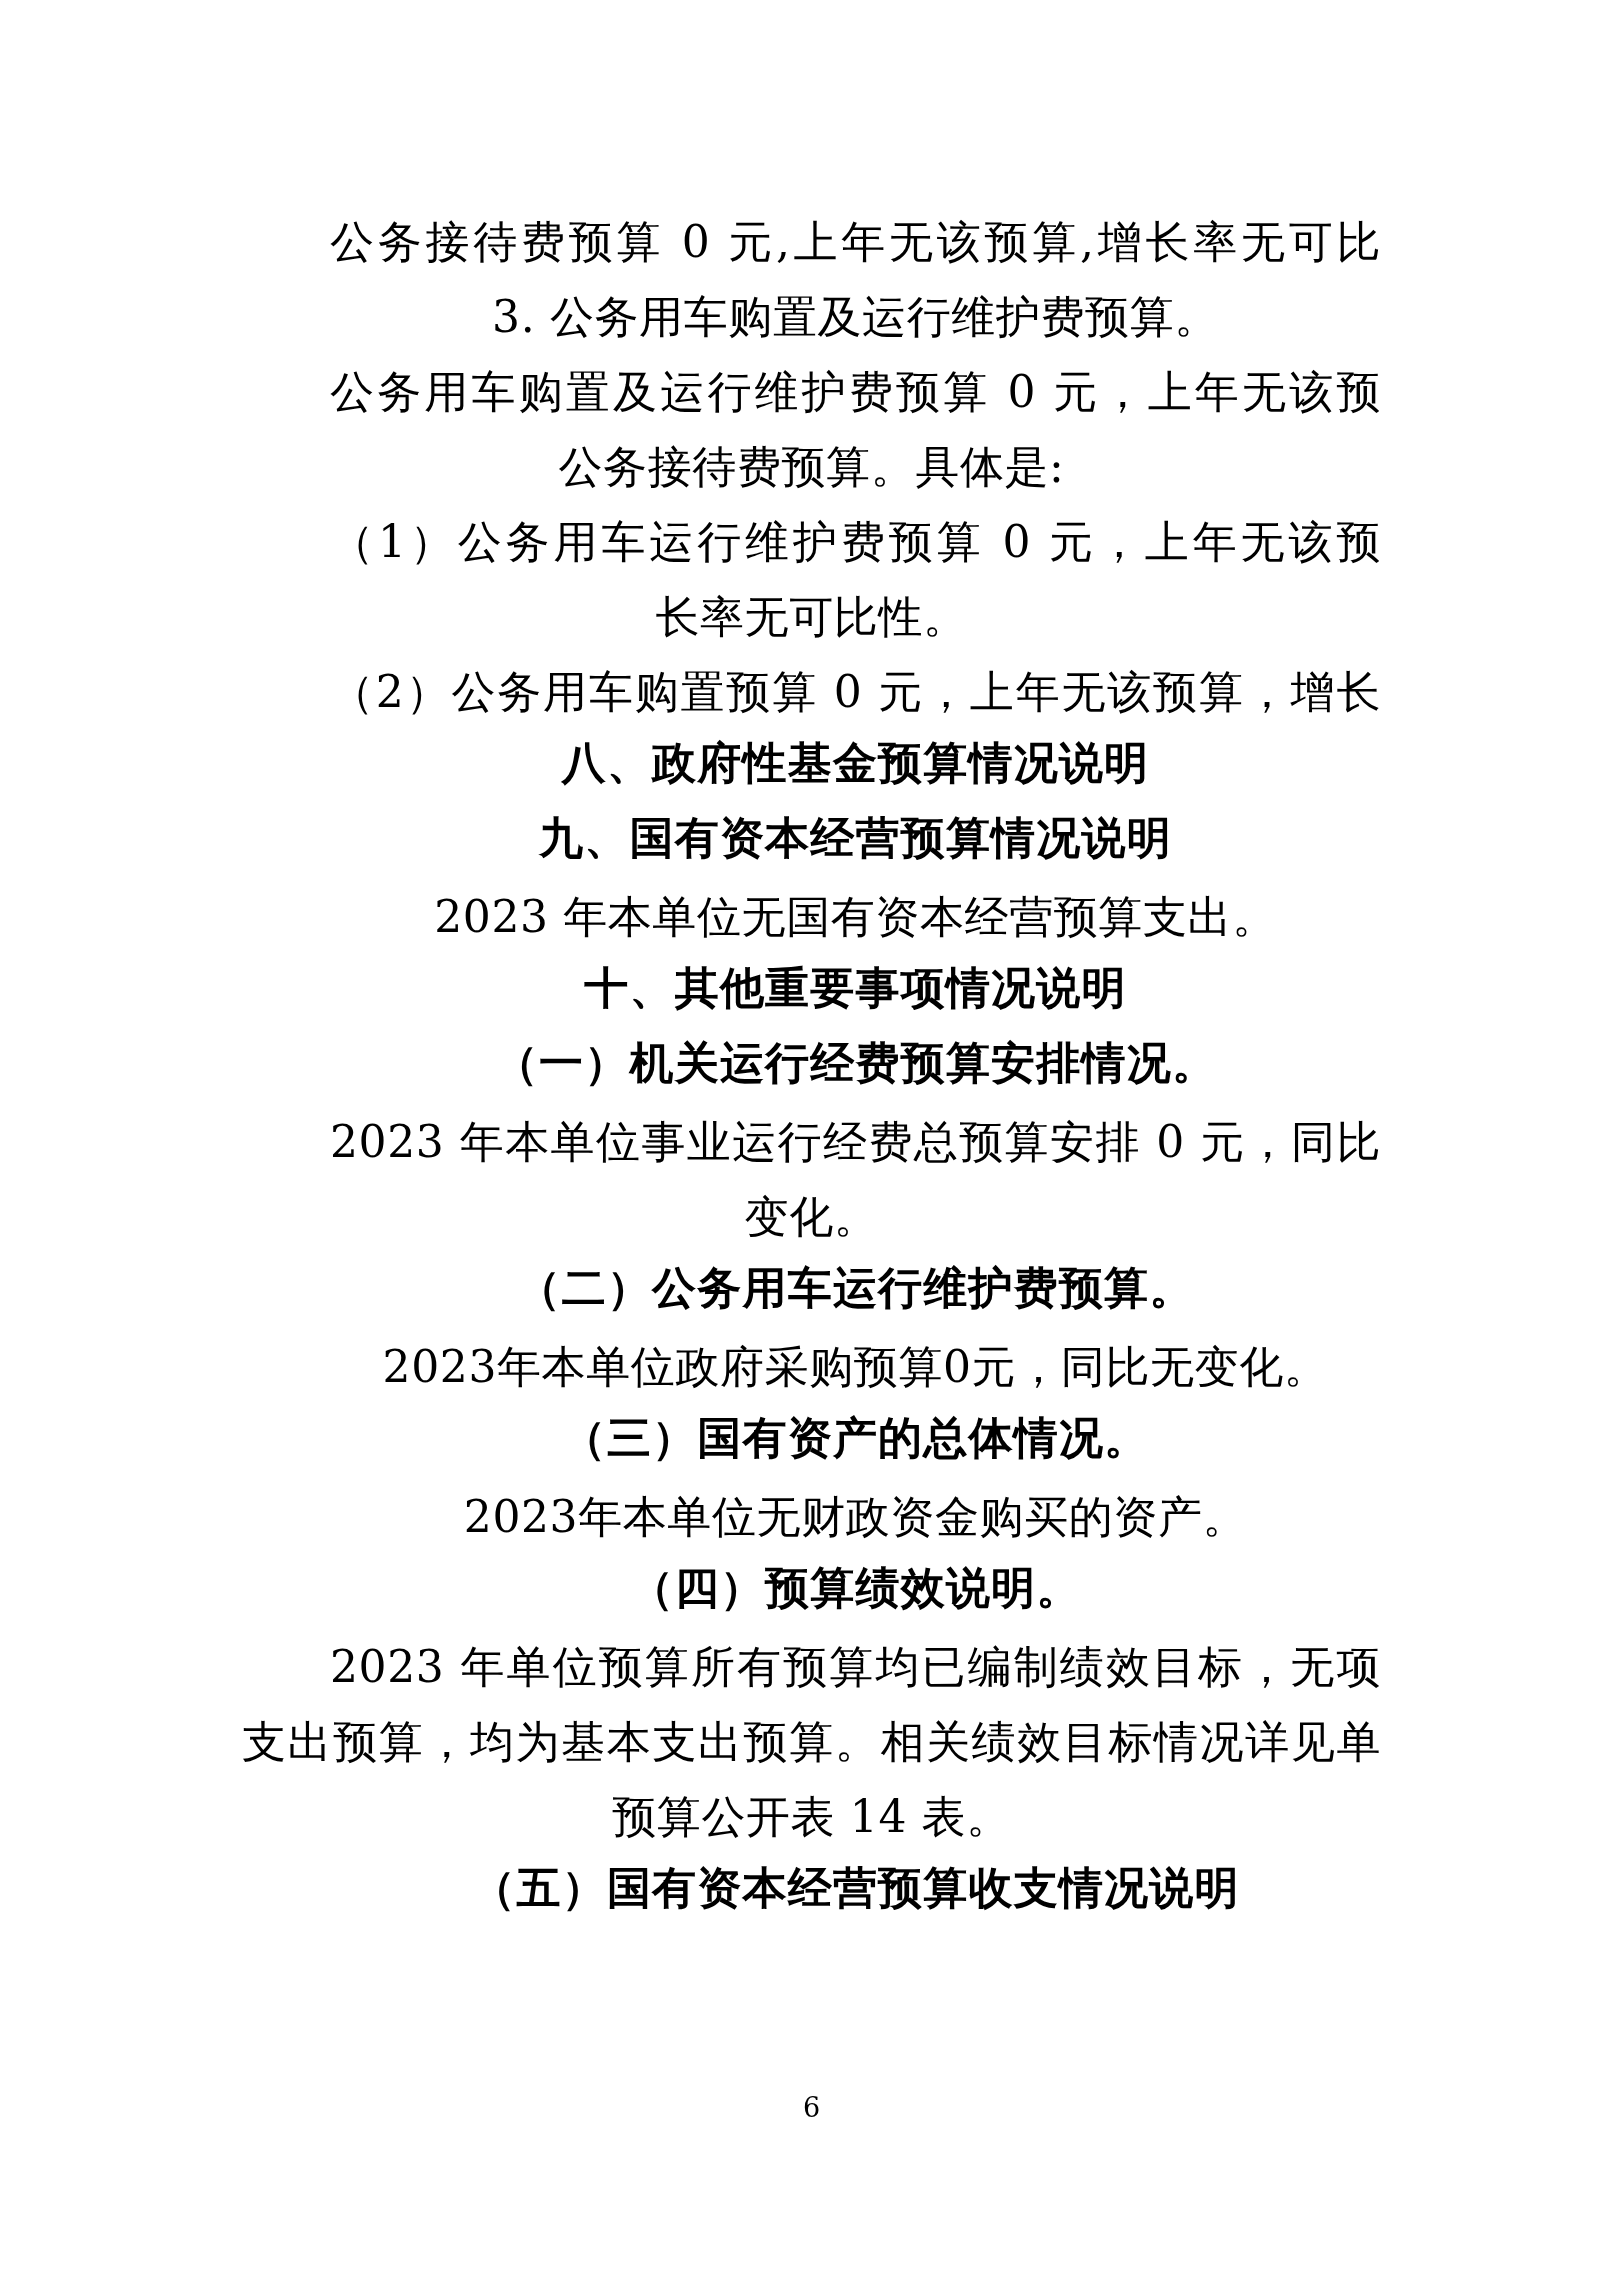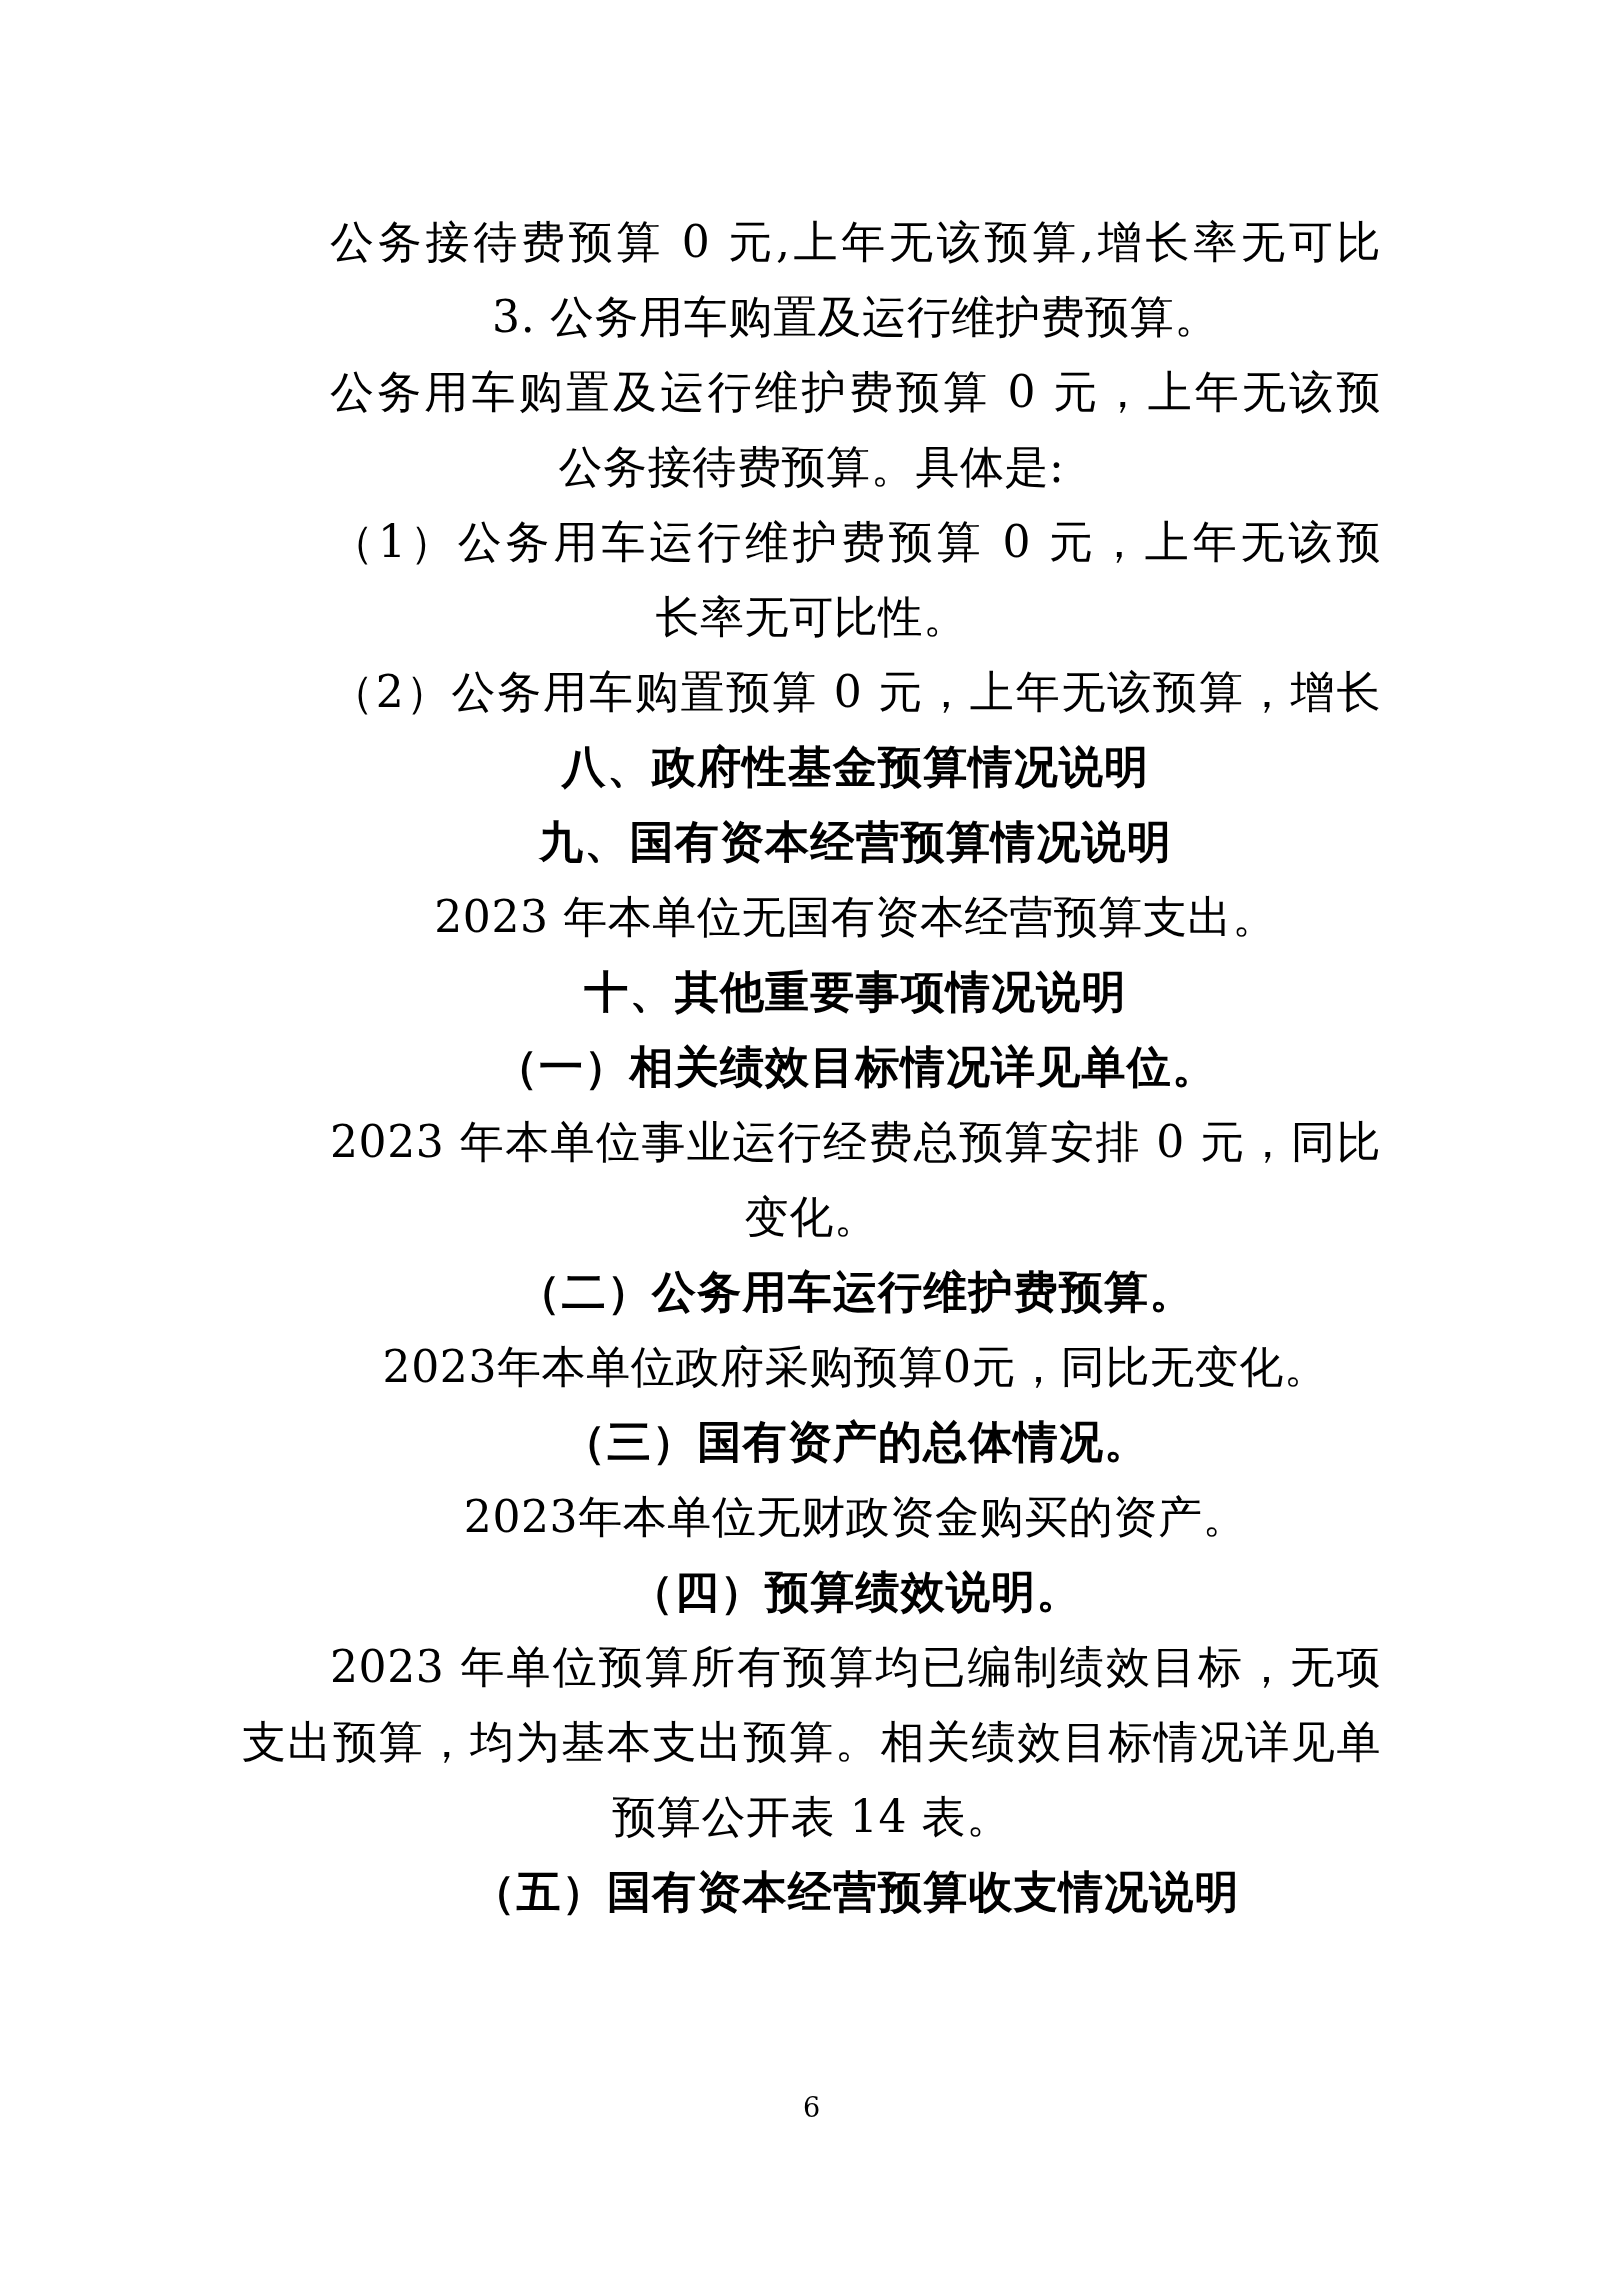--- a/index.html
+++ b/index.html
@@ -31,21 +31,21 @@
     overflow: hidden;
     text-align: center;
     letter-spacing: 0.6px;
   }
   .indent { text-indent: 2em; }
   .full {
     text-align: justify;
     text-align-last: justify;
   }
   .heading {
-    font-family: Liberation Sans, sans-serif;
+    font-family: Liberation Mono, monospace;
     font-weight: 700;
     letter-spacing: 1.2px;
   }
   .footer {
     position: absolute;
     left: 0;
     right: 0;
     top: 2092px;
     text-align: center;
   }
@@ -64,21 +64,21 @@
     <div class="line indent">3. 公务用车购置及运行维护费预算。</div>
     <div class="line indent full">公务用车购置及运行维护费预算 0 元，上年无该预算,</div>
     <div class="line">公务接待费预算。具体是:</div>
     <div class="line indent full">（1）公务用车运行维护费预算 0 元，上年无该预算，增</div>
     <div class="line">长率无可比性。</div>
     <div class="line indent full">（2）公务用车购置预算 0 元，上年无该预算，增长率无</div>
     <div class="line indent heading">八、政府性基金预算情况说明</div>
     <div class="line indent heading">九、国有资本经营预算情况说明</div>
     <div class="line indent">2023 年本单位无国有资本经营预算支出。</div>
     <div class="line indent heading">十、其他重要事项情况说明</div>
-    <div class="line indent heading">（一）相关绩效目标情况详见单位。</div>
+    <div class="line indent heading">（一）机关运行经费预算安排情况。</div>
     <div class="line indent full">2023 年本单位事业运行经费总预算安排 0 元，同比无</div>
     <div class="line">变化。</div>
     <div class="line indent heading">（二）公务用车运行维护费预算。</div>
     <div class="line indent">2023年本单位政府采购预算0元，同比无变化。</div>
     <div class="line indent heading">（三）国有资产的总体情况。</div>
     <div class="line indent">2023年本单位无财政资金购买的资产。</div>
     <div class="line indent heading">（四）预算绩效说明。</div>
     <div class="line indent full">2023 年单位预算所有预算均已编制绩效目标，无项目</div>
     <div class="line full">支出预算，均为基本支出预算。相关绩效目标情况详见单位</div>
     <div class="line">预算公开表 14 表。</div>

